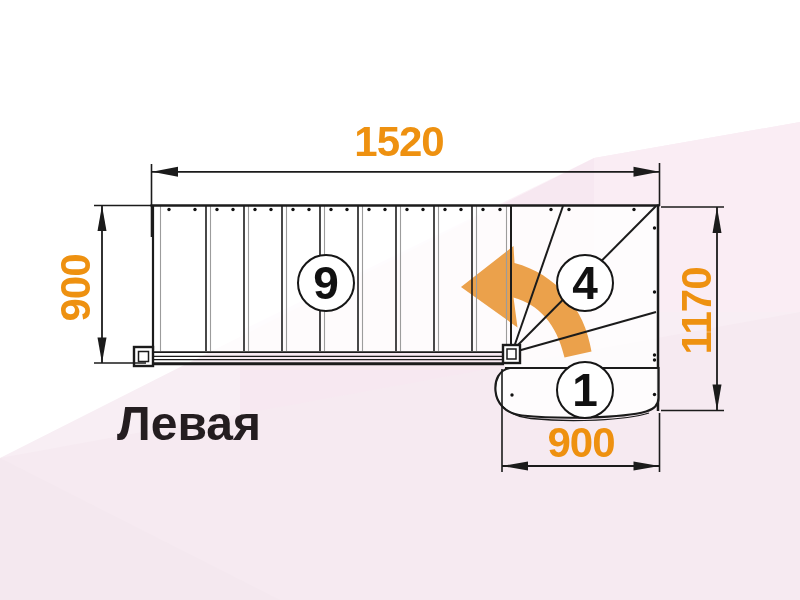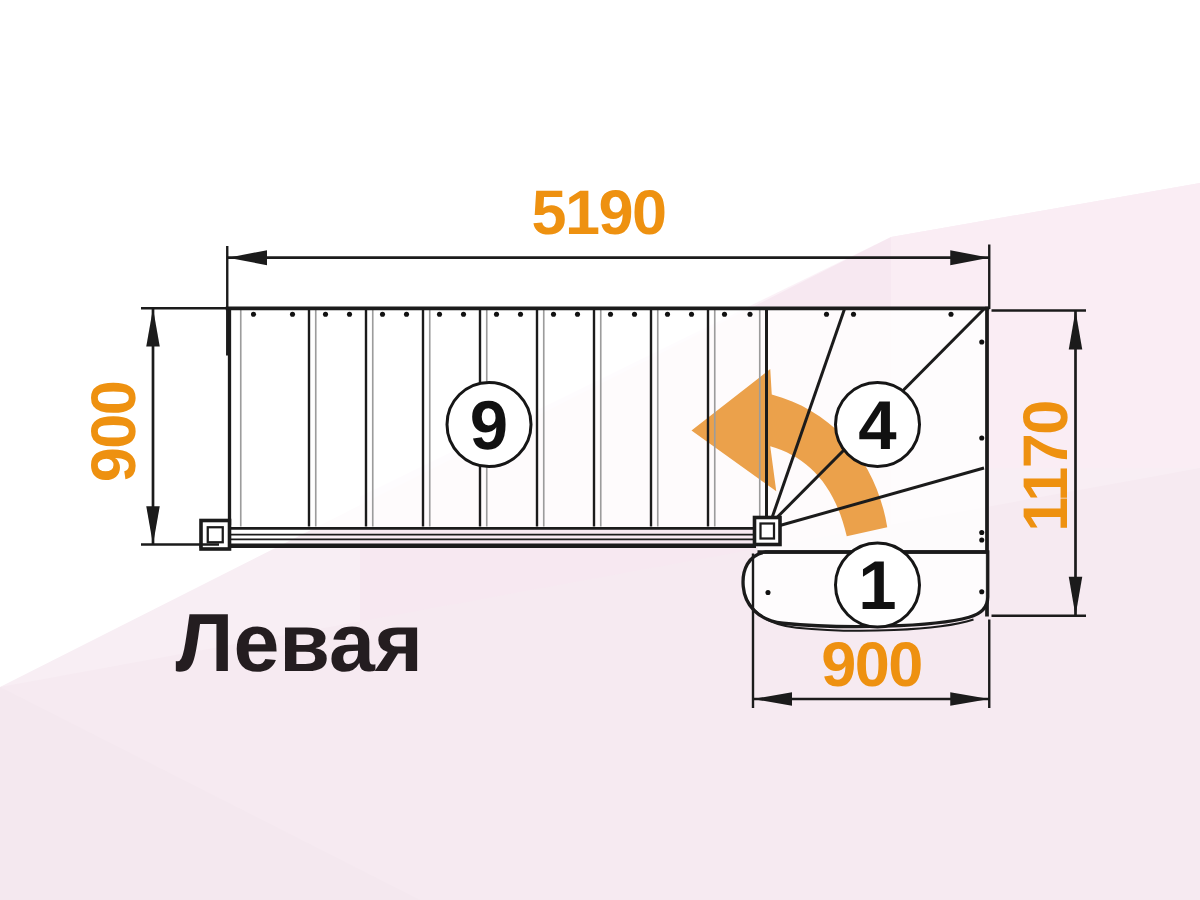--- a/index.html
+++ b/index.html
@@ -20,21 +20,21 @@
   }
   .dim-label{
     font-size:42px;
     letter-spacing:-1px;
     color:#EE9110;
   }
   .dim-label.vert{
     transform:translate(-50%,-50%) rotate(-90deg);
   }
   .side-label{
-    font-size:55px;
+    font-size:48px;
     color:#241D20;
     transform:none;
     text-align:center;
   }
   .step-circle{
     position:absolute;
     width:54px;height:54px;
     transform:translate(-50%,-50%);
     background:#ffffff;
     border:2.5px solid #161616;
@@ -184,20 +184,20 @@
       <line x1="502" y1="466" x2="659.5" y2="466" stroke-width="1.8"></line>
       <polygon points="502,466 528,461.5 528,470.5" stroke="none"></polygon>
       <polygon points="659.5,466 633.5,461.5 633.5,470.5" stroke="none"></polygon>
     </g>
   </svg>
 
   <div class="step-circle" style="left:326px;top:283px;">9</div>
   <div class="step-circle" style="left:585px;top:283px;">4</div>
   <div class="step-circle" style="left:585px;top:390px;">1</div>
 
-  <div class="label dim-label" style="left:399px;top:142px;">5190</div>
+  <div class="label dim-label" style="left:399px;top:142px;">1520</div>
   <div class="label dim-label vert" style="left:76px;top:288px;">900</div>
   <div class="label dim-label vert" style="left:697px;top:311px;">1170</div>
   <div class="label dim-label" style="left:581px;top:443px;">900</div>
 
   <div class="label side-label" style="left:117px;top:396px;">Левая</div>
 
 </div>
 
 </body></html>

